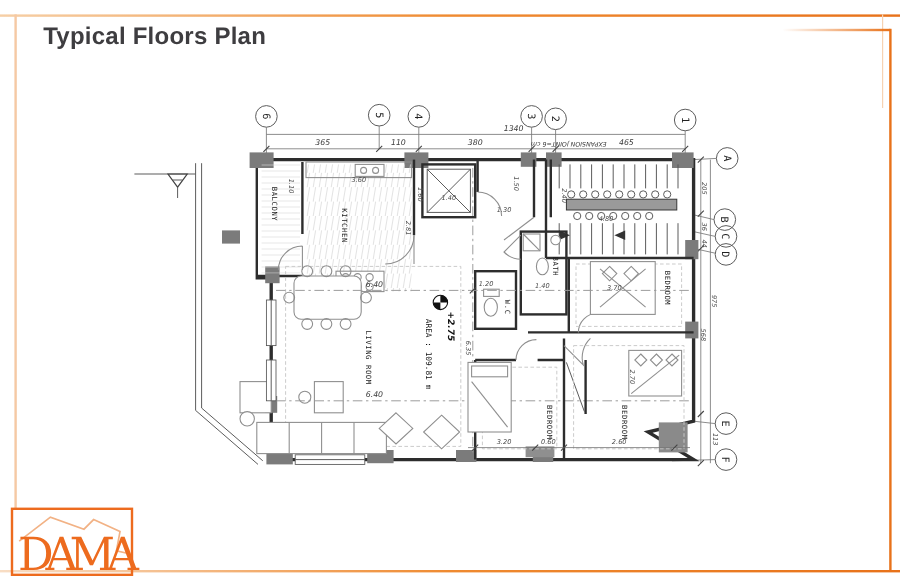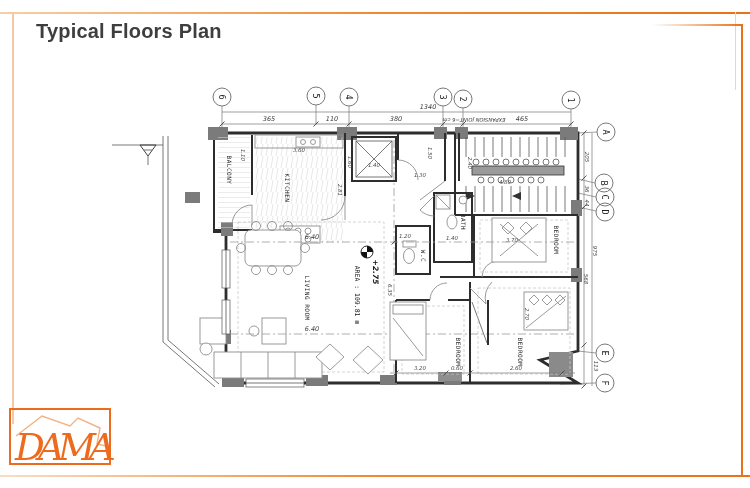--- a/index.html
+++ b/index.html
@@ -11,21 +11,21 @@
   #frame-left{top:12px;left:12px;width:2px;height:412px;background:#f5c9a4;}
   #frame-right{top:24px;left:741px;width:2px;height:452px;background:#e8721a;}
   #frame-right-faint{top:12px;left:735px;width:1px;height:78px;background:#f6d2b2;}
   #frame-inner-top{top:24px;left:652px;width:90px;height:2px;
      background:linear-gradient(to right,rgba(246,210,178,0),#e8721a);}
   #frame-bottom{top:475px;left:0;width:750px;height:2px;
      background:linear-gradient(to right,#f8ddc4,#ef8a30,#e8721a);}
   #page-title{position:absolute;left:36px;top:20px;font-size:20px;font-weight:700;
      color:#3e3d40;letter-spacing:.2px;text-align:right;}
   #plan-svg{position:absolute;left:0;top:0;width:750px;height:488px;}
-  #logo{position:absolute;left:8px;top:406px;width:112px;height:62px;font-style:italic;}
+  #logo{position:absolute;left:8px;top:421px;width:112px;height:62px;}
 
   
   .bub{font:8.5px "DejaVu Sans Mono",monospace;fill:#222;text-anchor:middle;}
   .dim{font:italic 6.5px "DejaVu Sans",sans-serif;fill:#3a3a3a;text-anchor:middle;}
   .dimsm{font:italic 5.5px "DejaVu Sans",sans-serif;fill:#4a4a4a;text-anchor:middle;}
   .note{font:italic 5.2px "DejaVu Sans",sans-serif;fill:#3a3a3a;text-anchor:middle;}
   .room{font:6px "DejaVu Sans Mono",monospace;fill:#222;letter-spacing:.5px;text-anchor:middle;}
   .lvl{font:italic 7.5px "DejaVu Sans",sans-serif;font-weight:bold;fill:#111;text-anchor:middle;}
   .area{font:6.5px "DejaVu Sans Mono",monospace;fill:#111;text-anchor:middle;}
 

